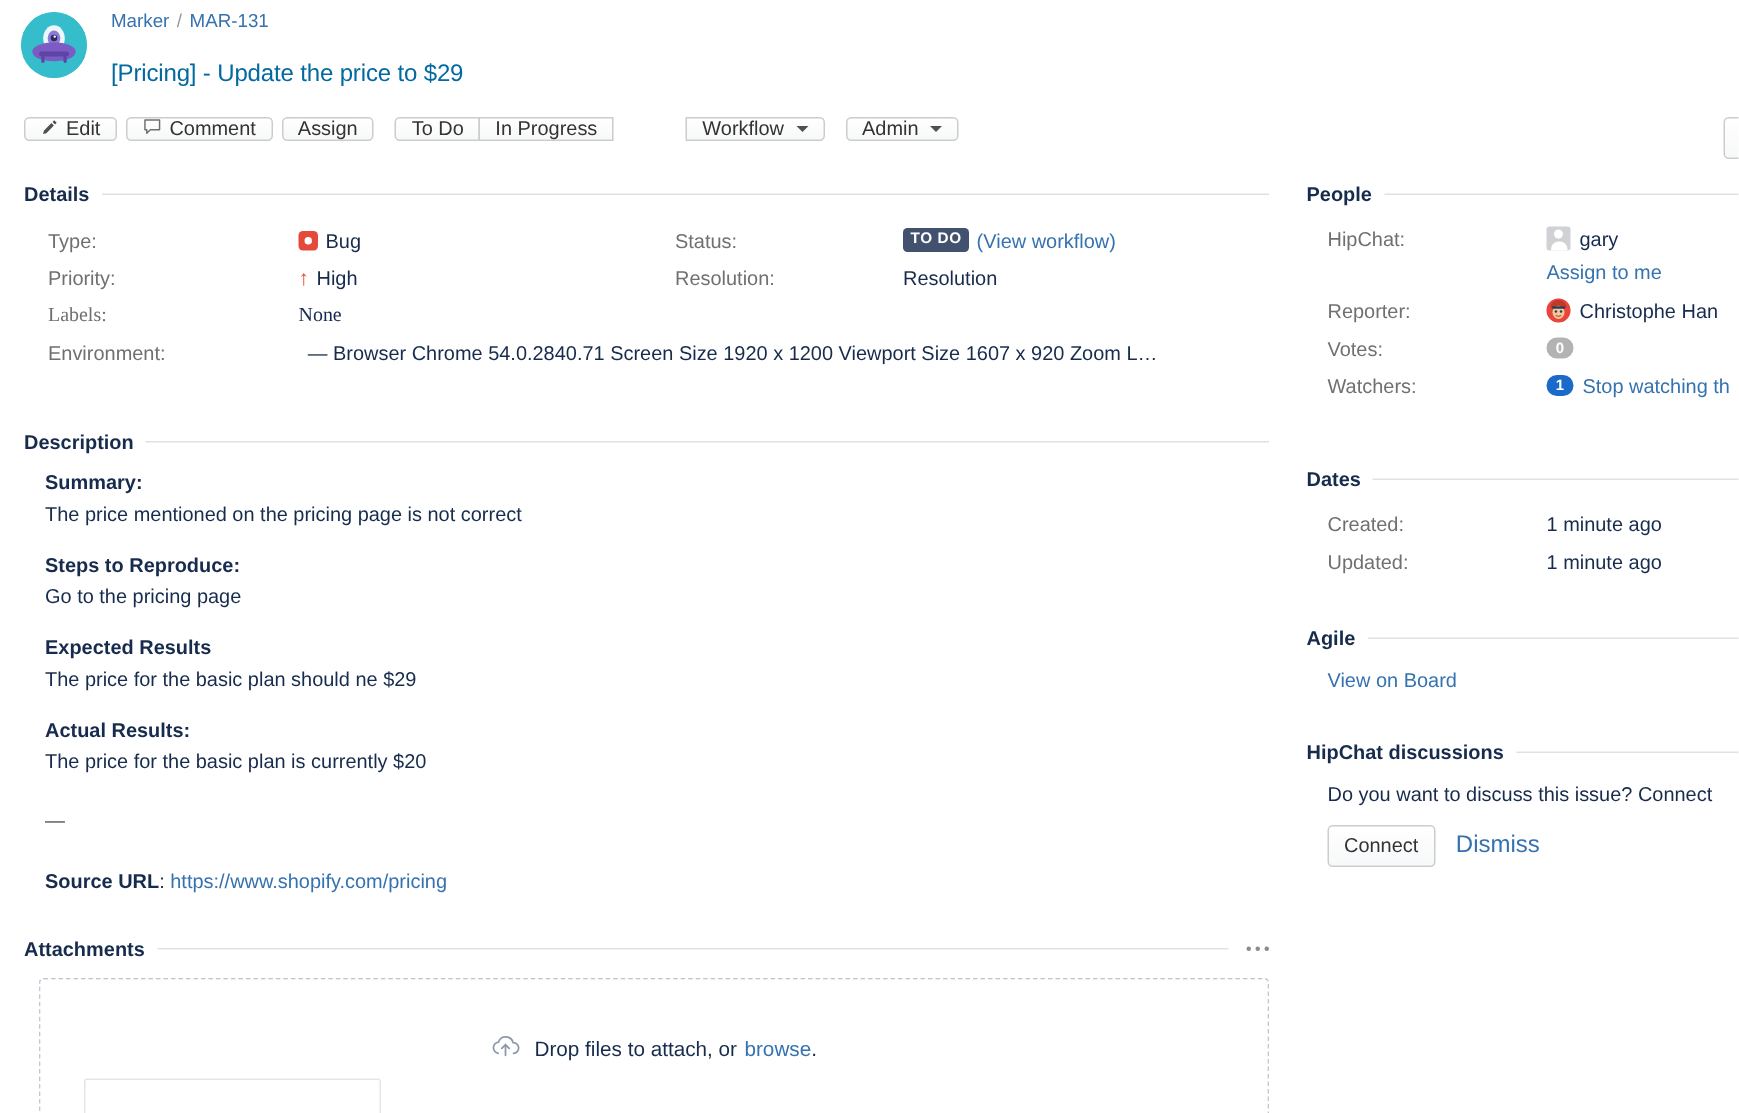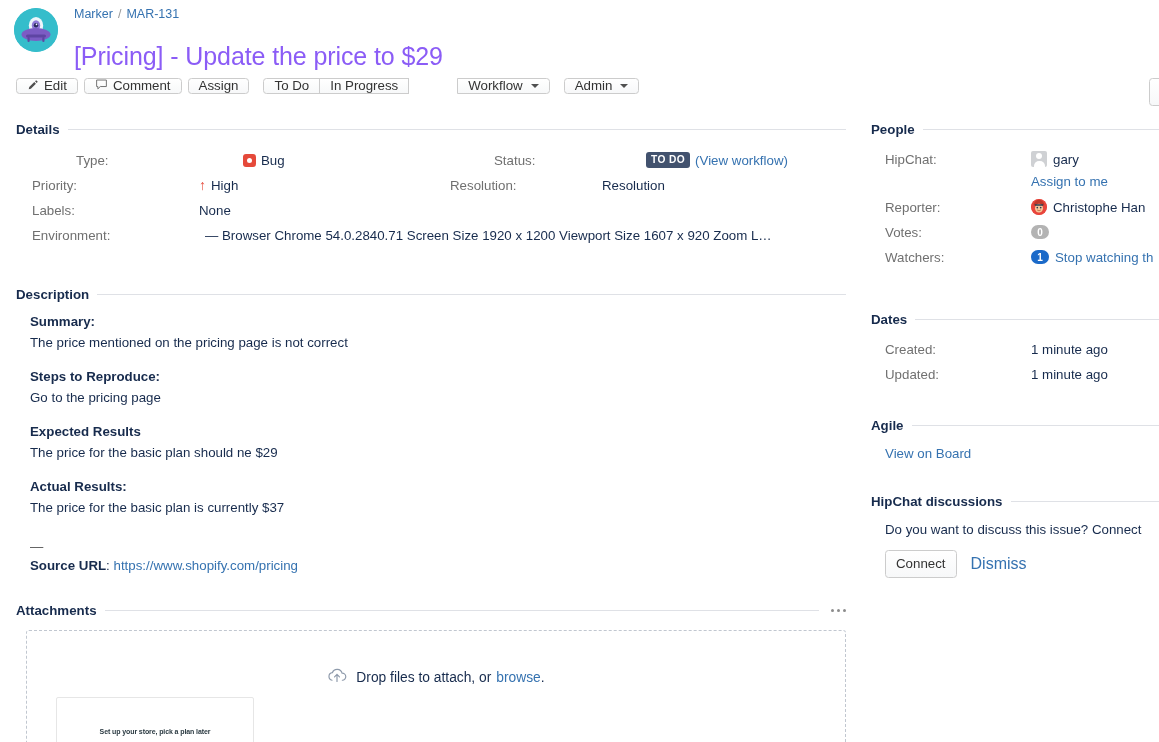--- a/index.html
+++ b/index.html
@@ -25,22 +25,22 @@
   }
   .breadcrumb {
     position: absolute; left: 74px; top: 7px;
     font-size: 12.5px; line-height: 15px; color: #707070;
     white-space: nowrap;
   }
   .breadcrumb a { color: #3572b0; text-decoration: none; }
   .breadcrumb .sep { color: #999; margin: 0 5px; }
   .issue-title {
     position: absolute; left: 74px; top: 24px;
-    font-size: 25px; line-height: 30px; font-weight: 400;
-    color: #8b5cf6; letter-spacing: -0.1px; white-space: nowrap;
+    font-size: 16px; line-height: 30px; font-weight: 400;
+    color: #0369a1; letter-spacing: -0.1px; white-space: nowrap;
   }
 
   
   .toolbar { position: absolute; left: 16px; top: 78px; display: flex; align-items: center; }
   .btn {
     height: 16px; padding: 0 10px;
     display: inline-flex; align-items: center; gap: 5px;
     background: linear-gradient(to bottom, #ffffff, #f7f8f9);
     border: 1px solid #ccc; border-radius: 3.5px;
     font-size: 13.3px; color: #333; line-height: 1;
@@ -77,21 +77,21 @@
   .sec .dots { display: flex; gap: 3px; padding-left: 4px; }
   .sec .dots i { width: 3px; height: 3px; border-radius: 50%; background: #8c8c8c; display: block; }
 
   
   .details { margin-top: 14px; position: relative; height: 108px; font-size: 13.3px; }
   .drow { position: absolute; display: flex; align-items: center; height: 18px; }
   .dlabel { color: #707070; width: 0; }
   .dval { display: flex; align-items: center; gap: 5px; color: #172B4D; }
   .c1l { left: 16px; } .c1v { left: 183px; }
   .c2l { left: 434px; } .c2v { left: 586px; }
-  .r0 { top: 0px; margin-left: 44px; } .r1 { top: 25px; } .r2 { top: 50px; } .r3 { top: 75px; }
+  .r0 { top: 0px; } .r1 { top: 25px; } .r2 { top: 50px; font-family: Liberation Serif, serif; } .r3 { top: 75px; }
 
   .bug-ico {
     width: 13px; height: 13px; border-radius: 3px; background: #E5493A;
     position: relative; flex: none;
   }
   .bug-ico::after {
     content: ""; position: absolute; left: 4px; top: 4px;
     width: 5px; height: 5px; border-radius: 50%; background: #fff;
   }
   .prio-ico { color: #E5493A; font-size: 14px; line-height: 1; flex: none; }
@@ -108,21 +108,21 @@
     text-overflow: ellipsis; white-space: nowrap; color: #172B4D;
   }
 
   
   .description { margin-top: 28px; }
   .desc-body { margin-top: 10px; padding-left: 14px; font-size: 13.3px; line-height: 19px; }
   .desc-h { font-weight: bold; color: #172B4D; margin-top: 15px; }
   .desc-h:first-child { margin-top: 0; }
   .desc-p { color: #172B4D; margin-top: 2px; }
   .desc-dash { color: #505050; margin-top: 20px; letter-spacing: 0; }
-  .desc-src { margin-top: 0; }
+  .desc-src { margin-top: 22px; }
   .desc-src b { font-weight: bold; }
 
   
   .attachments { margin-top: 28px; }
   .dropzone {
     margin-top: 12px; margin-left: 10px;
     width: 820px; height: 145px;
     border: 1px dashed #c1c7d0; border-radius: 3px;
     position: relative; background: #fff;
   }
@@ -315,21 +315,21 @@
         <div class="desc-h">Summary:</div>
         <div class="desc-p">The price mentioned on the pricing page is not correct</div>
 
         <div class="desc-h">Steps to Reproduce:</div>
         <div class="desc-p">Go to the pricing page</div>
 
         <div class="desc-h">Expected Results</div>
         <div class="desc-p">The price for the basic plan should ne $29</div>
 
         <div class="desc-h">Actual Results:</div>
-        <div class="desc-p">The price for the basic plan is currently $37</div>
+        <div class="desc-p">The price for the basic plan is currently $20</div>
 
         <div class="desc-dash">—</div>
 
         <div class="desc-src"><b>Source URL</b><span>:</span> <a>https://www.shopify.com/pricing</a></div>
       </div>
     </div>
 
     <div class="attachments">
       <div class="sec">
         <span>Attachments</span>

